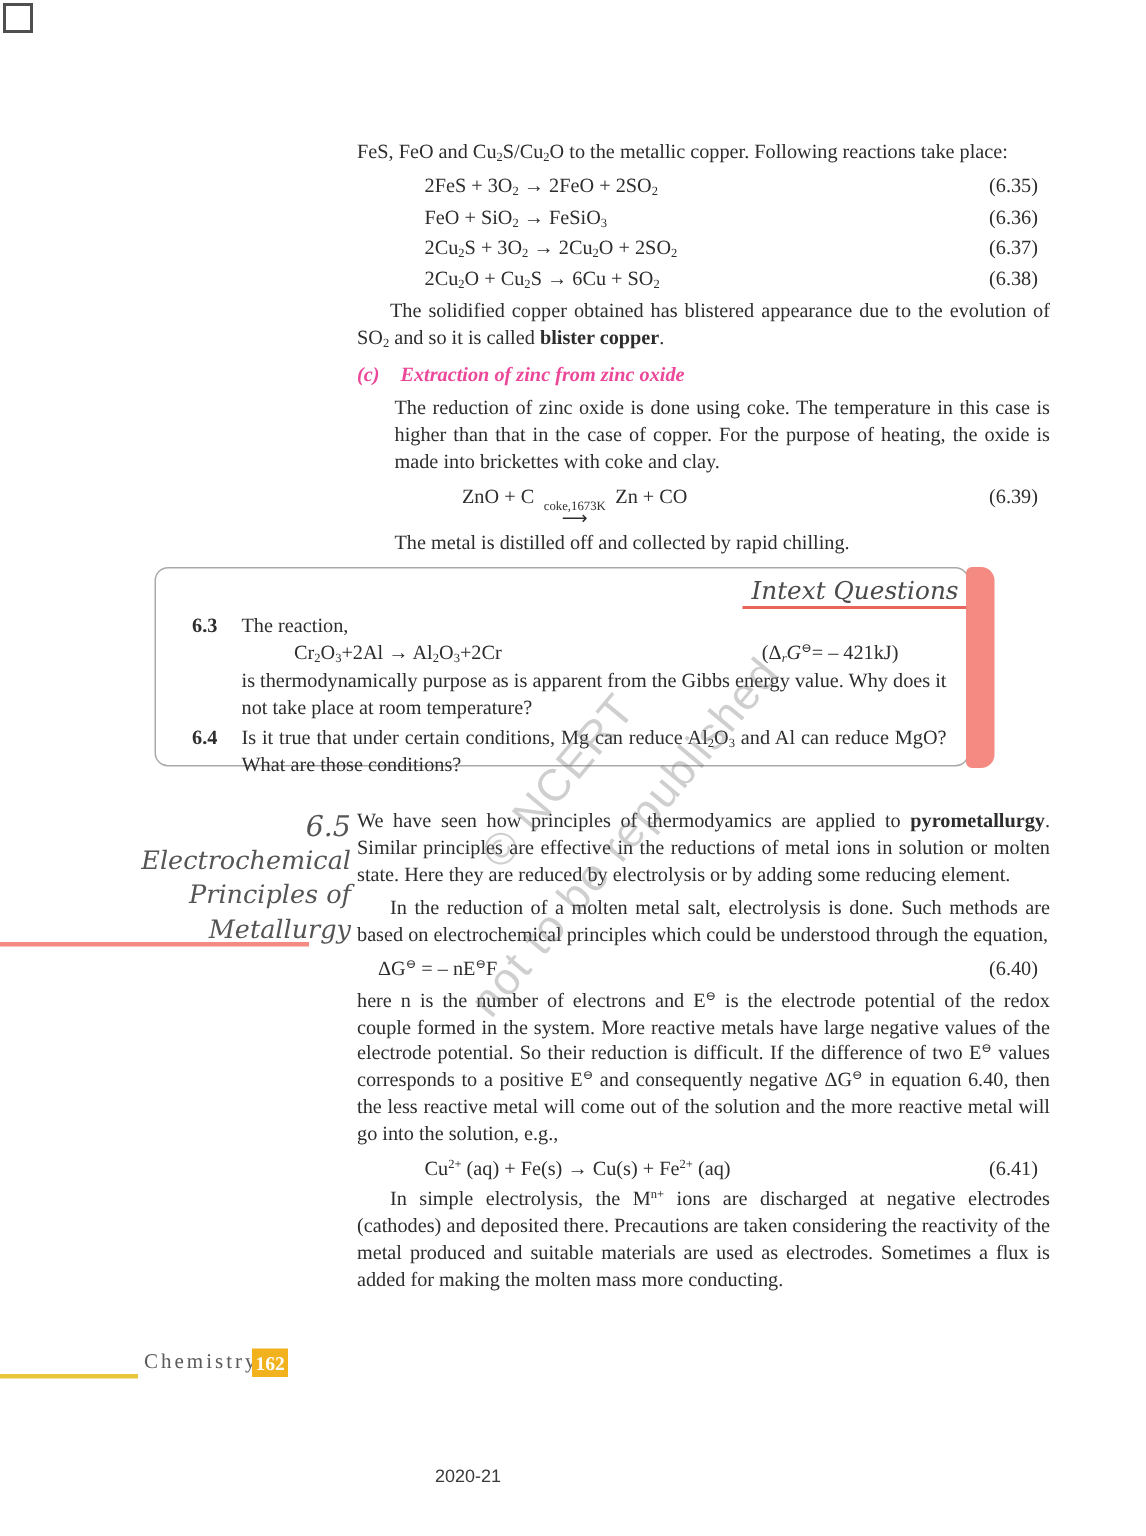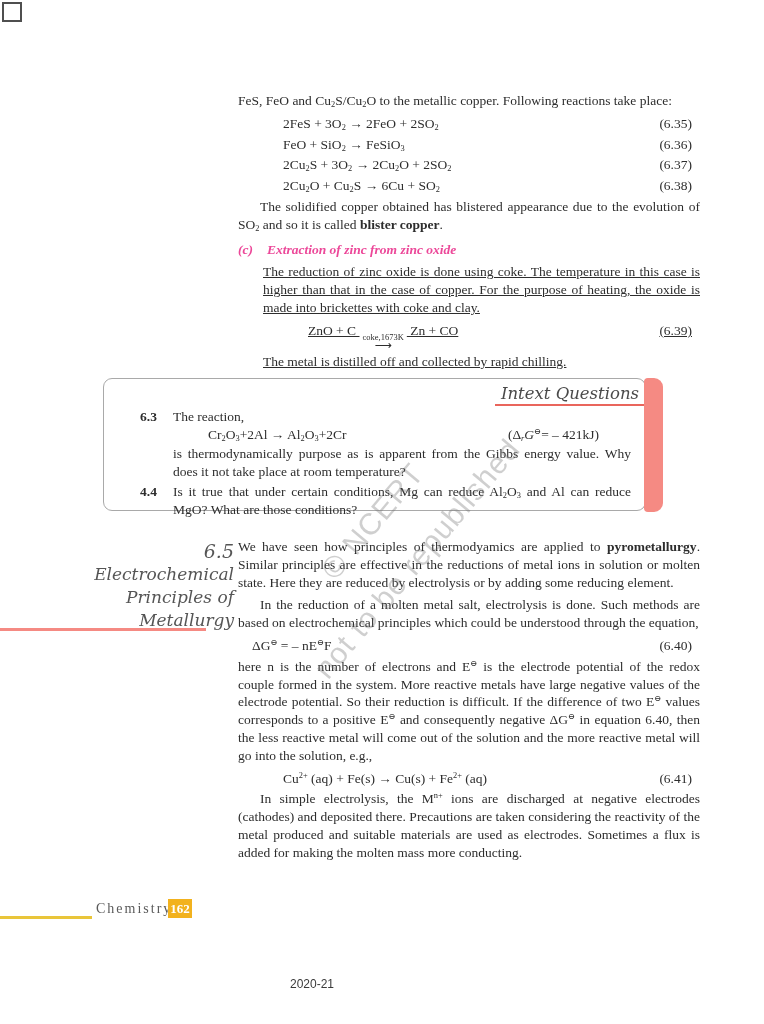--- a/index.html
+++ b/index.html
@@ -24,36 +24,36 @@
   sup { vertical-align:0.55em; }
   .eq-row { display:flex; align-items:baseline; padding-left:45px; margin:2px 0 3px 0; text-align:left; }
   .eq-row.small-ind { padding-left:14px; }
   .eq-formula { white-space:nowrap; }
   .eq-number { margin-left:auto; padding-right:8px; }
   .rxnarrow { display:inline-flex; flex-direction:column; align-items:center; vertical-align:-5px; margin:0 3px; }
   .rxnarrow .cond { font-size:8.5px; line-height:8px; letter-spacing:0; }
   .rxnarrow .arrline { font-family:"DejaVu Sans",sans-serif; font-size:12px; line-height:9px; }
   .subsection-head { font-weight:bold; font-style:italic; color:#ec4899; margin:7px 0 5px 0; text-align:left; }
   .subsection-head .lbl { margin-right:14px; }
-  .sub-block { margin-left:25px;text-decoration:underline; }
+  .sub-block { margin-left:25px; }
   
   .intext-box {
     position:absolute; left:103px; top:378px; width:543px; height:133px;
     border:1.5px solid #a9a9a9; border-radius:9px; background:#fff; box-sizing:border-box;
   }
   .pink-bar {
     position:absolute; left:644px; top:378px; width:19px; height:134px;
     border-radius:4px 9px 9px 4px;
   }
   .box-title {
     position:absolute; top:5px; right:0px; width:150px; text-align:center;
     font-family:"DejaVu Serif",serif; font-style:italic; font-size:16.5px;
     color:#4a4a4a; padding-bottom:1px; border-bottom:2px solid;
   }
-  .box-questions { position:absolute; left:36px; top:29px; right:14px; font-size:13.5px; line-height:18.4px; }
+  .box-questions { position:absolute; left:24px; top:29px; right:14px; font-size:13.5px; line-height:18.4px; }
   .question { display:flex; margin-bottom:1px; }
   .q-num { width:33px; flex-shrink:0; font-weight:bold; }
   .q-body { flex:1; text-align:justify; }
   .q-eq { display:flex; align-items:baseline; padding-left:35px; text-align:left; }
   .q-energy { margin-left:auto; margin-right:32px; white-space:nowrap; }
   
   .margin-heading {
     position:absolute; left:62px; top:540px; width:172px;
     font-family:"DejaVu Serif",serif; font-style:italic; color:#555;
     font-size:17px; line-height:23px;text-align:right;
@@ -134,21 +134,21 @@
       <div class="q-body">
         <div>The reaction,</div>
         <div class="q-eq">
           <span>Cr<sub>2</sub>O<sub>3</sub>+2Al → Al<sub>2</sub>O<sub>3</sub>+2Cr</span>
           <span class="q-energy">(Δ<sub><i>r</i></sub><i>G</i><sup>⊖</sup>= – 421kJ)</span>
         </div>
         <div>is thermodynamically purpose as is apparent from the Gibbs energy value. Why does it not take place at room temperature?</div>
       </div>
     </div>
     <div class="question">
-      <span class="q-num">4.4</span>
+      <span class="q-num">6.4</span>
       <div class="q-body">
         <div>Is it true that under certain conditions, Mg can reduce Al<sub>2</sub>O<sub>3</sub> and Al can reduce MgO? What are those conditions?</div>
       </div>
     </div>
   </div>
 </div>
 <div class="pink-bar" style="background: rgb(245, 138, 131);"></div>
 
 <div class="margin-heading">
   <span class="sec-num">6.5</span>

